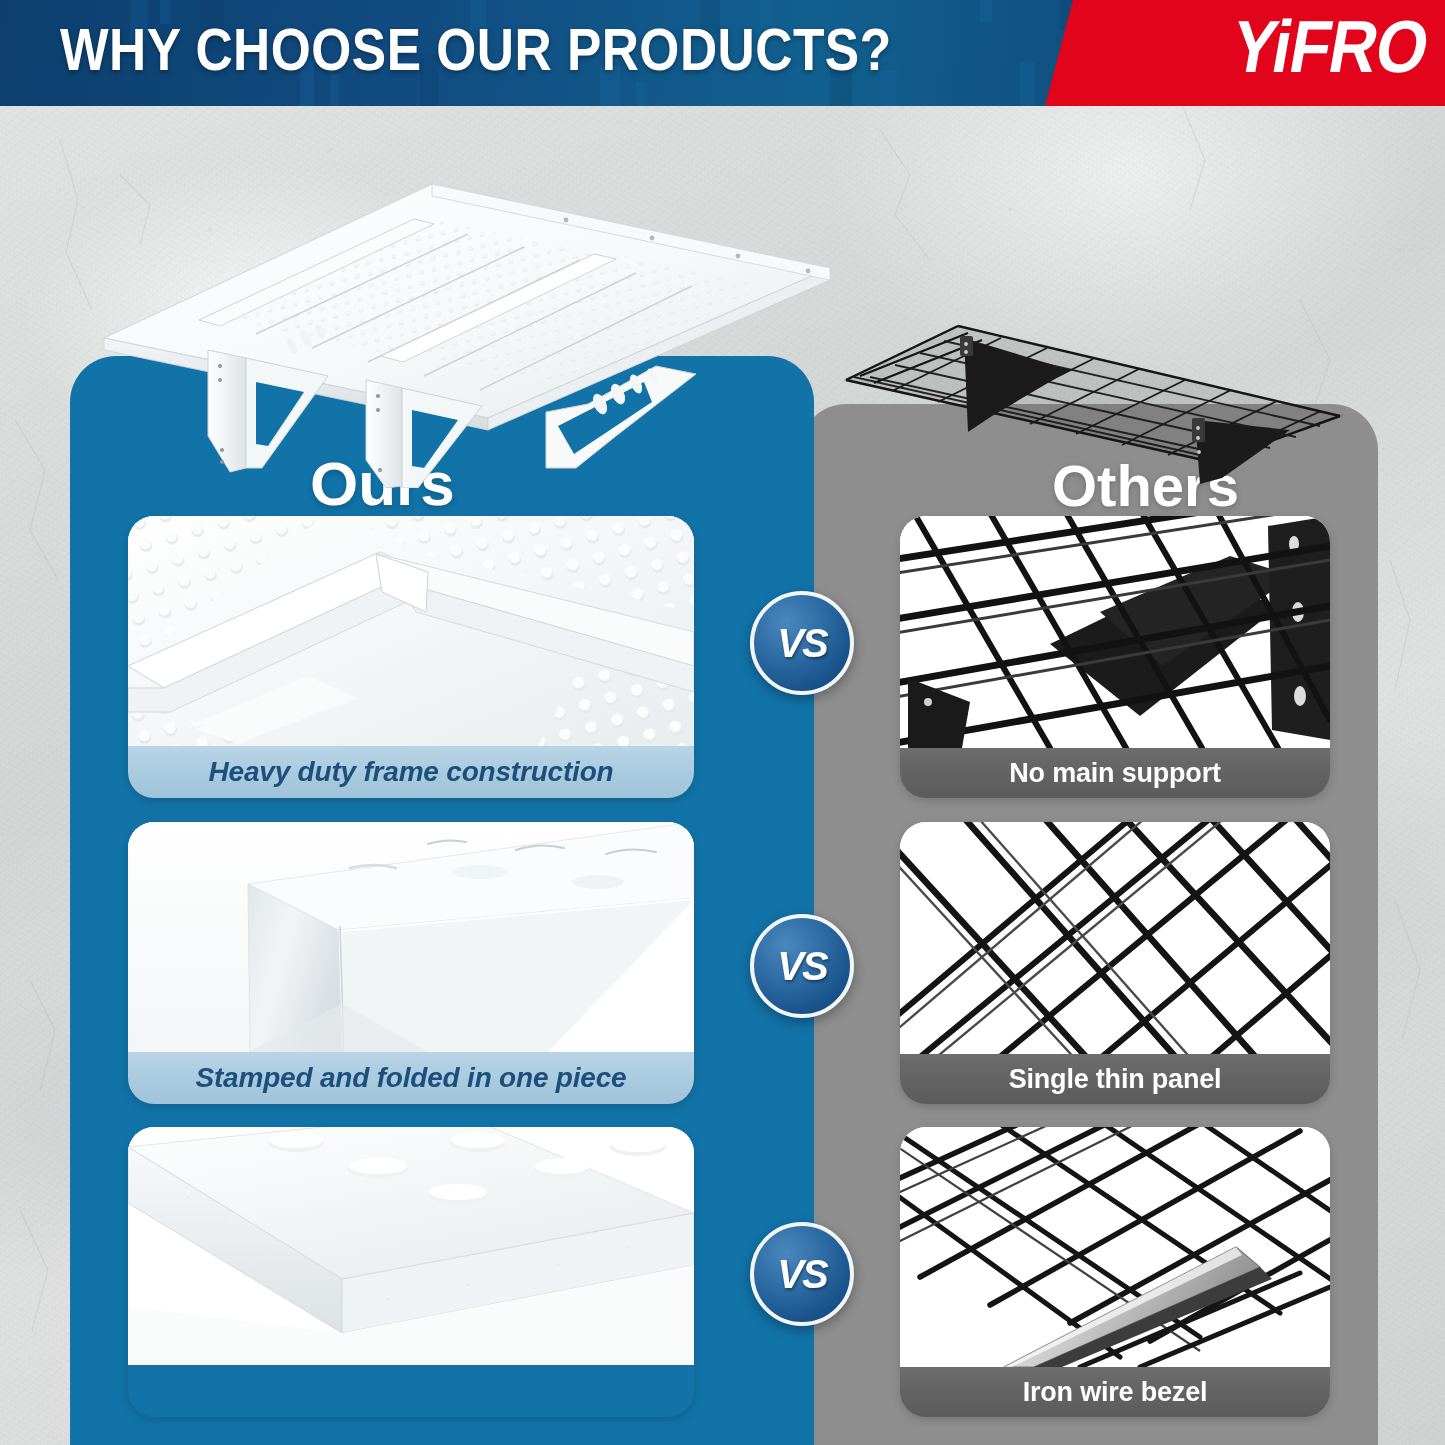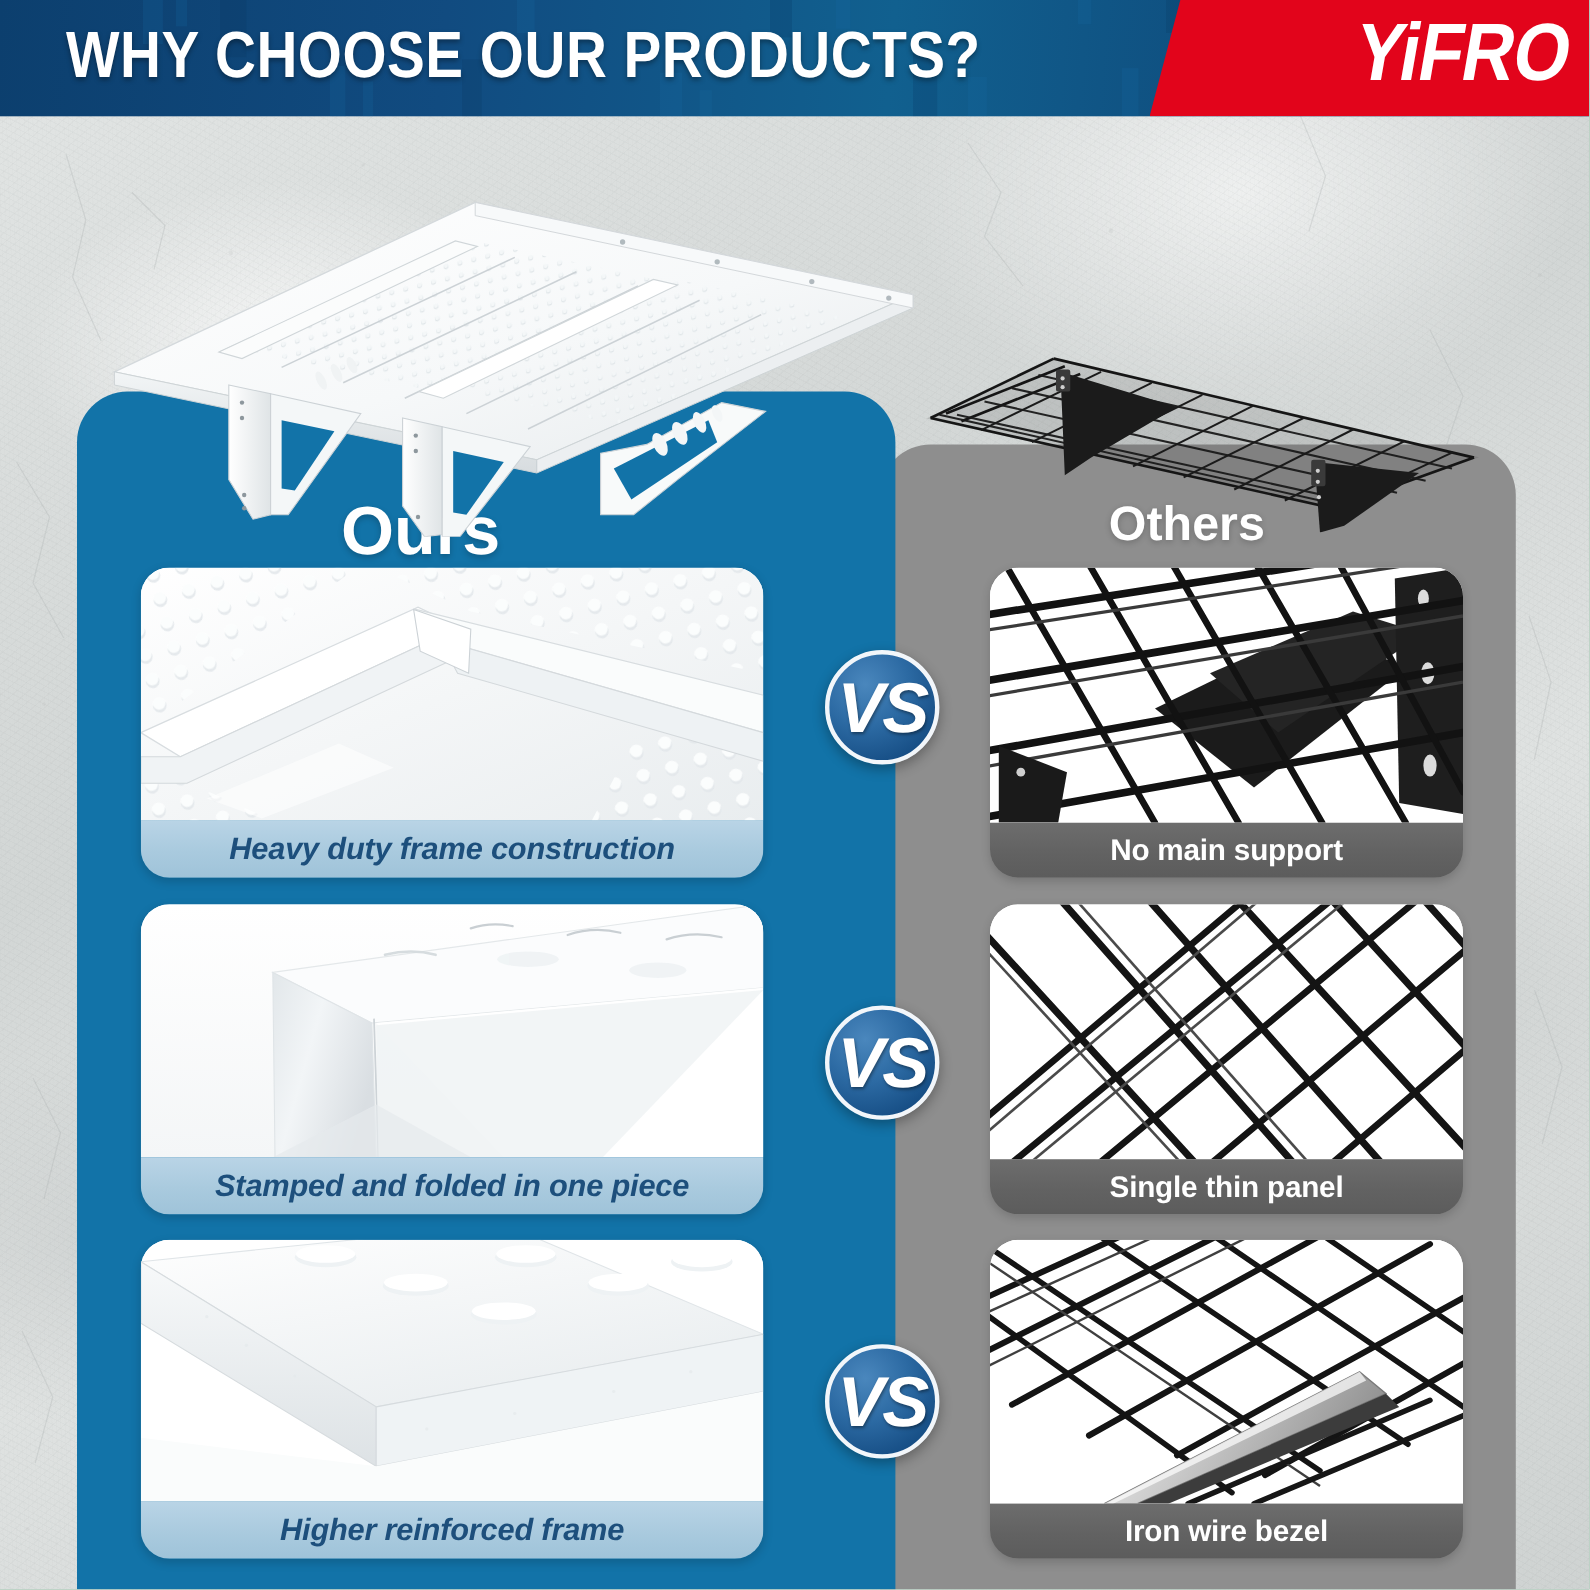--- a/index.html
+++ b/index.html
@@ -112,21 +112,21 @@
   .col-title {
     position: absolute;
     color: #ffffff;
     font-size: 62px;
     font-weight: bold;
     white-space: nowrap;
     text-shadow: 0 2px 6px rgba(0,0,0,0.22);
     z-index: 18;
   }
   .title-ours   { left: 310px; top: 448px; }
-  .title-others { left: 1008px; top: 452px; font-size: 44px; }
+  .title-others { left: 1052px; top: 452px; font-size: 58px; }
 
   
   .card {
     position: absolute;
     border-radius: 26px;
     overflow: hidden;
     z-index: 14;
     box-shadow: 0 3px 9px rgba(0,0,0,0.16);
   }
   .card-left  { left: 128px; width: 566px; font-style: italic; }
@@ -177,21 +177,21 @@
     left: 750px;
     background: radial-gradient(circle at 34% 28%, #4a87bd 0%, #2c6aa3 42%, #174f86 78%, #123f6d 100%);
     border: 4px solid #f2f6fa;
     box-shadow: 0 4px 12px rgba(0,0,0,0.32);
     display: flex;
     align-items: center;
     justify-content: center;
   }
   .vs-badge span {
     color: #ffffff;
-    font-size: 64px;
+    font-size: 40px;
     font-weight: bold;
     font-style: italic;
     letter-spacing: -2px;
     text-shadow: 1px 2px 3px rgba(0,0,0,0.4);
   }
   .vs-1 { top: 591px; }
   .vs-2 { top: 914px; }
   .vs-3 { top: 1222px; }
 
   
@@ -547,21 +547,20 @@
             <circle cx="180" cy="152" r="1.6"></circle>
           <circle cx="260" cy="172" r="1.6"></circle>
             <circle cx="340" cy="158" r="1.6"></circle>
           <circle cx="430" cy="138" r="1.6"></circle>
             <circle cx="500" cy="120" r="1.6"></circle>
         </g>
 
         <path d="M0 180 L214 206 L566 138 L566 238 L0 238 Z" fill="#fafcfc"></path>
       </svg>
     </div>
-    <div class="card-caption cap-blue">Higher reinforced frame</div>
   </div>
 
   <div class="card card-right card-r1">
     <div class="card-photo">
       <svg viewBox="0 0 430 232" preserveAspectRatio="xMidYMid slice">
         <rect width="430" height="232" fill="#ffffff"></rect>
 
         <path d="M150 128 L290 60 L380 90 L240 200 Z" fill="#1b1b1b"></path>
         <path d="M200 96 L330 40 L394 60 L262 150 Z" fill="#242424"></path>
 

